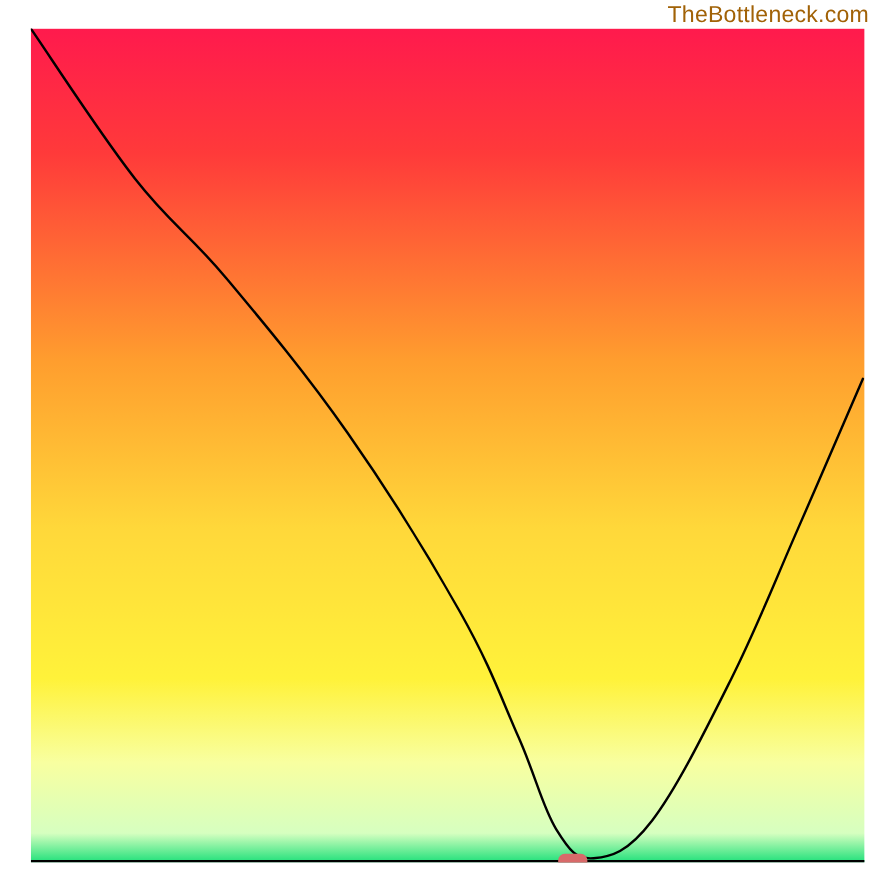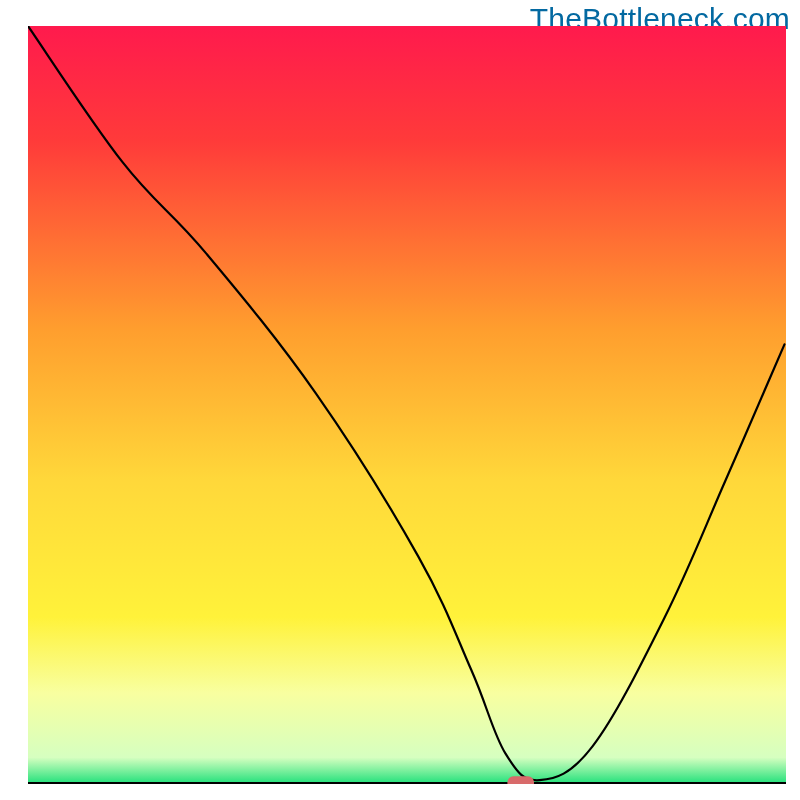--- a/index.html
+++ b/index.html
@@ -7,22 +7,22 @@
   .stage {
     position: relative;
     width: 800px;
     height: 800px;
   }
   .watermark {
     position: absolute;
     top: 2px;
     right: 10px;
     font-family: Arial, Helvetica, sans-serif;
-    font-size: 30px;
-    color: #0369a1;
+    font-size: 21px;
+    color: #a16207;
     font-weight: 500;
     letter-spacing: 0.2px;
   }
   .plot-area {
     position: absolute;
     left: 28px;
     top: 26px;
     width: 758px;
     height: 758px;
   }

